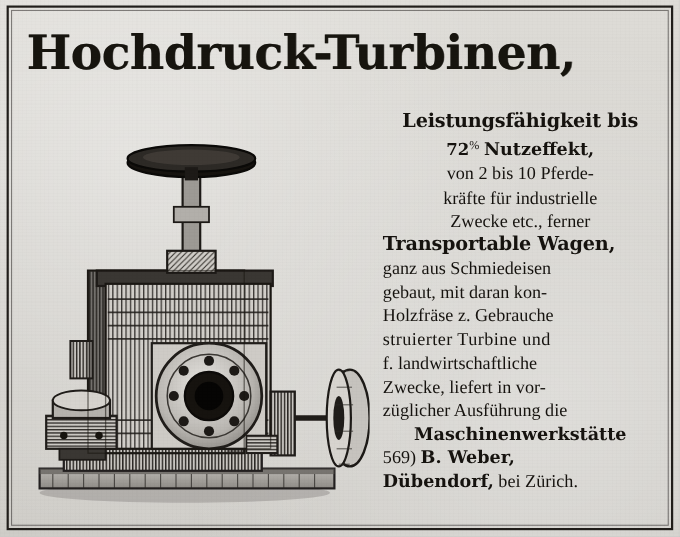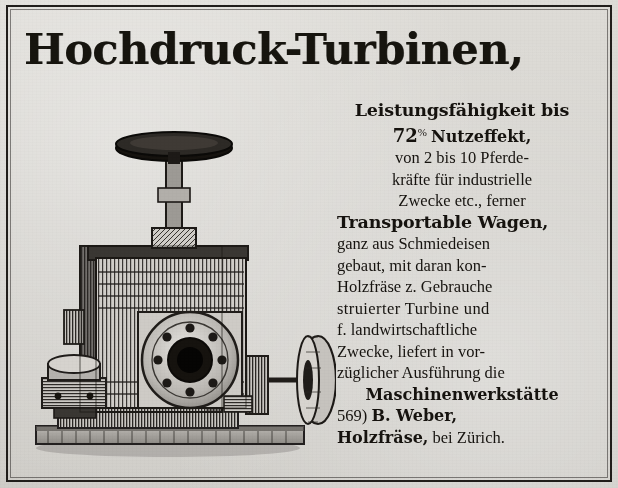--- a/index.html
+++ b/index.html
@@ -65,21 +65,21 @@
     letter-spacing: -0.5px;
     line-height: 1;
     color: #17150f;
     text-shadow: 0.5px 0 0 rgba(20,18,15,0.6);
     white-space: nowrap;
   }
 
   
   #copy {
     position: absolute;
-    left: 337px;
+    left: 348px;
     top: 100px;
     width: 250px;
     font-family: "Liberation Serif", serif;
     font-size: 16.5px;
     line-height: 21.5px;
     color: #16130f;
     text-align: left;
   }
   #copy .ln {
     display: block;
@@ -94,21 +94,21 @@
   #copy .semi {
     font-weight: bold;
     font-family: "DejaVu Serif", serif;
     font-size: 16px;
     text-align: right;
   }
   #copy .center { text-align: center; }
   #copy .pct {
     font-family: "DejaVu Serif", serif;
     font-weight: bold;
-    font-size: 18px;
+    font-size: 15px;
   }
   #copy .sup {
     font-size: 11px;
     vertical-align: 0.55em;
   }
   .spaced { letter-spacing: 0.4px; }
 
   
   #engraving {
     position: absolute;
@@ -281,19 +281,19 @@
     <span class="ln spaced">struierter Turbine und</span>
     <span class="ln">f. landwirtschaftliche</span>
     <span class="ln">Zwecke, liefert in vor-</span>
     <span class="ln">züglicher Ausführung die</span>
     <span class="ln center semi">Maschinenwerkstätte</span>
     <span class="ln">
       <span>569)</span>
       <span class="semi">B. Weber,</span>
     </span>
     <span class="ln">
-      <span class="semi">Holzfräse,</span>
+      <span class="semi">Dübendorf,</span>
       <span>bei Zürich.</span>
     </span>
   </div>
 
   <div id="grain"></div>
 </div>
 
 </body></html>

